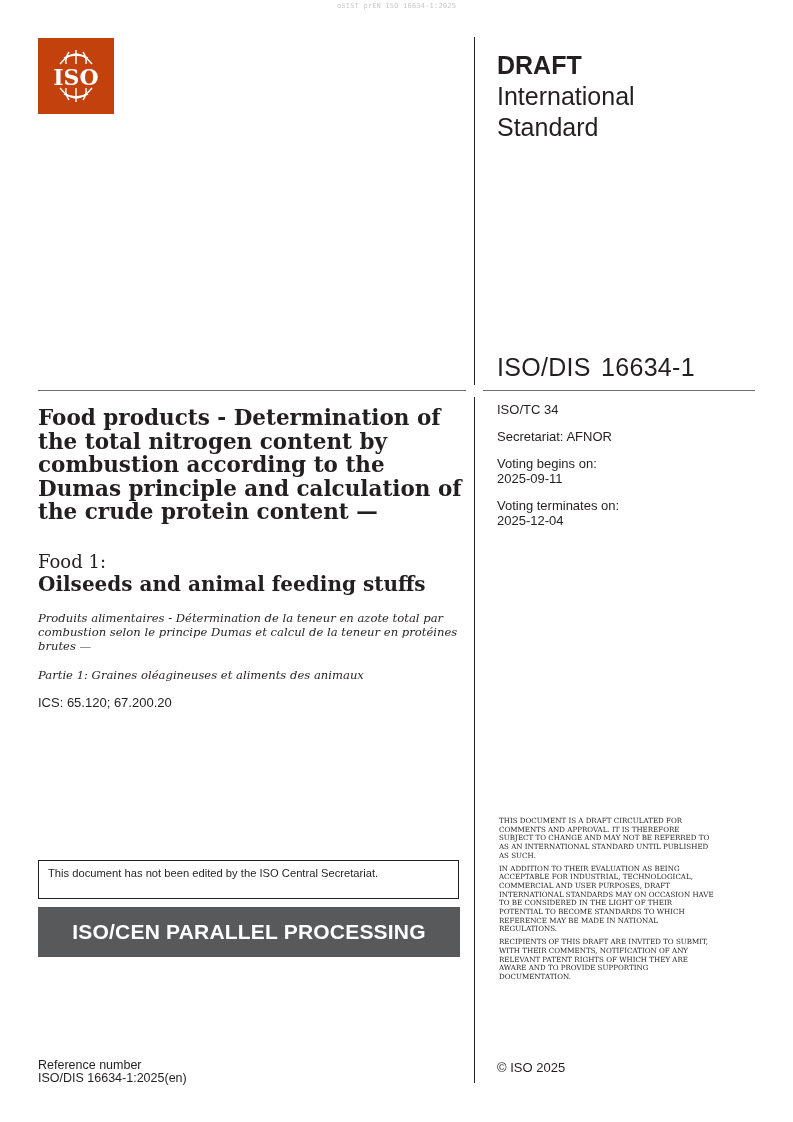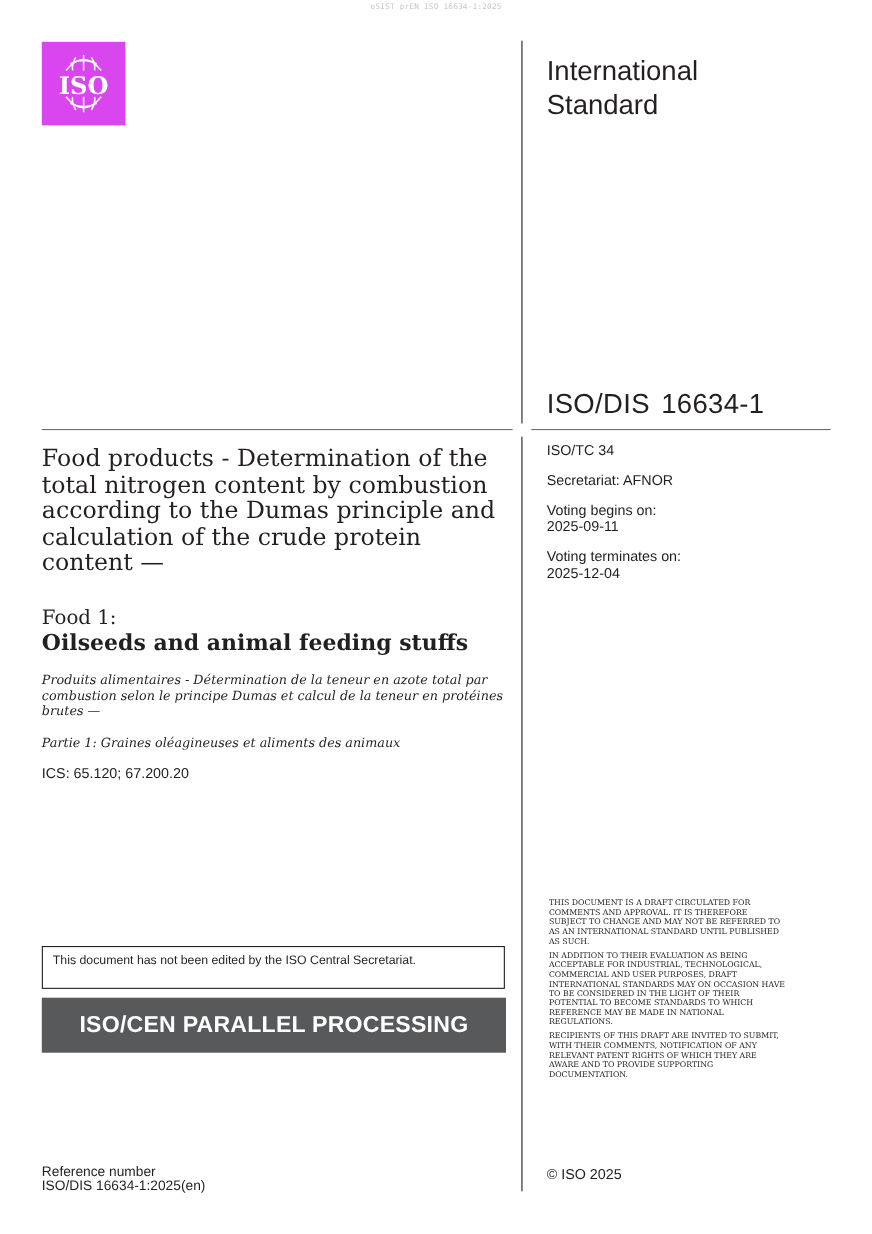--- a/index.html
+++ b/index.html
@@ -1,30 +1,30 @@
 <!DOCTYPE html>
 <html><head>
 <meta charset="utf-8">
 <style>
   html, body { margin:0; padding:0; background:#ffffff; }
   body { width:793px; height:1122px; position:relative; overflow:hidden; color:#231f20; }
   .abs { position:absolute; }
   .sans { font-family: "Liberation Sans", "DejaVu Sans", sans-serif; }
   .serif { font-family: "DejaVu Serif", "Liberation Serif", serif; }
   .watermark { left:0; width:793px; top:2px; text-align:center; font-family:"DejaVu Sans Mono", monospace; font-size:7px; color:#c8c8c8; letter-spacing:0.2px; }
-  .logo { left:38px; top:38px; width:76px; height:76px; background:#d946ef; }
+  .logo { left:38px; top:38px; width:76px; height:76px; background:#c2410c; }
   .vline { left:474px; width:1px; background:#231f20; }
   .hline { height:1px; background:#6d6e71; top:390px; }
   .draft { left:497px; top:50px; font-size:25px; line-height:31px; color:#231f20; }
   .draft .b { font-weight:bold; }
   .docnum { left:497px; top:353px; font-size:25px; font-weight:normal; letter-spacing:0.3px; word-spacing:3px; }
   .meta { left:497px; top:402px; font-size:13px; line-height:15px; color:#231f20; }
   .meta p { margin:0 0 12px 0; }
   .meta b { font-weight:normal; }
-  .title { left:38px; top:406px; width:430px; font-size:21.5px; line-height:23.5px; font-weight:normal; }
+  .title { left:38px; top:406px; width:430px; font-size:21.5px; line-height:23.5px; font-weight:bold; }
   .part { left:38px; top:551px; width:430px; font-size:18px; line-height:22px; }
   .part .pb { font-weight:bold; font-size:20px; }
   .fr { left:38px; top:611px; width:420px; font-size:11.6px; line-height:14px; font-style:italic; }
   .frpart { left:38px; top:668px; width:420px; font-size:11.6px; line-height:14px; font-style:italic; }
   .ics { left:38px; top:695px; font-size:13px; }
   .notice { left:38px; top:860px; width:421px; height:39px; border:1px solid #231f20; box-sizing:border-box; font-size:11.2px; line-height:25px; padding-left:9px; }
   .banner { left:38px; top:907px; width:422px; height:50px; background:#58595b; color:#ffffff; font-size:21px; font-weight:bold; text-align:center; line-height:50px; letter-spacing:0.2px; }
   .disclaimer { left:499px; top:817px; width:215px; font-size:7.1px; line-height:8.7px; color:#231f20; }
   .disclaimer p { margin:0 0 4px 0; }
   .copy { left:497px; top:1060px; font-size:13px; }
@@ -52,20 +52,21 @@
     <text x="38" y="47" text-anchor="middle" fill="#ffffff" font-family="DejaVu Serif, serif" font-weight="bold" font-size="22">ISO</text>
   </svg>
 </div>
 
 <div class="abs vline" style="top:37px;height:348px;"></div>
 <div class="abs vline" style="top:397px;height:686px;"></div>
 <div class="abs hline" style="left:38px;width:428px;"></div>
 <div class="abs hline" style="left:483px;width:272px;"></div>
 
 <div class="abs draft sans">
+  <div class="b">DRAFT</div>
   <div>International</div>
   <div>Standard</div>
 </div>
 
 <div class="abs docnum sans">ISO/DIS 16634-1</div>
 
 <div class="abs meta sans">
   <p><span>ISO/TC</span> <b>34</b></p>
   <p><span>Secretariat:</span> <b>AFNOR</b></p>
   <p><span>Voting begins on:</span><br><b>2025-09-11</b></p>

